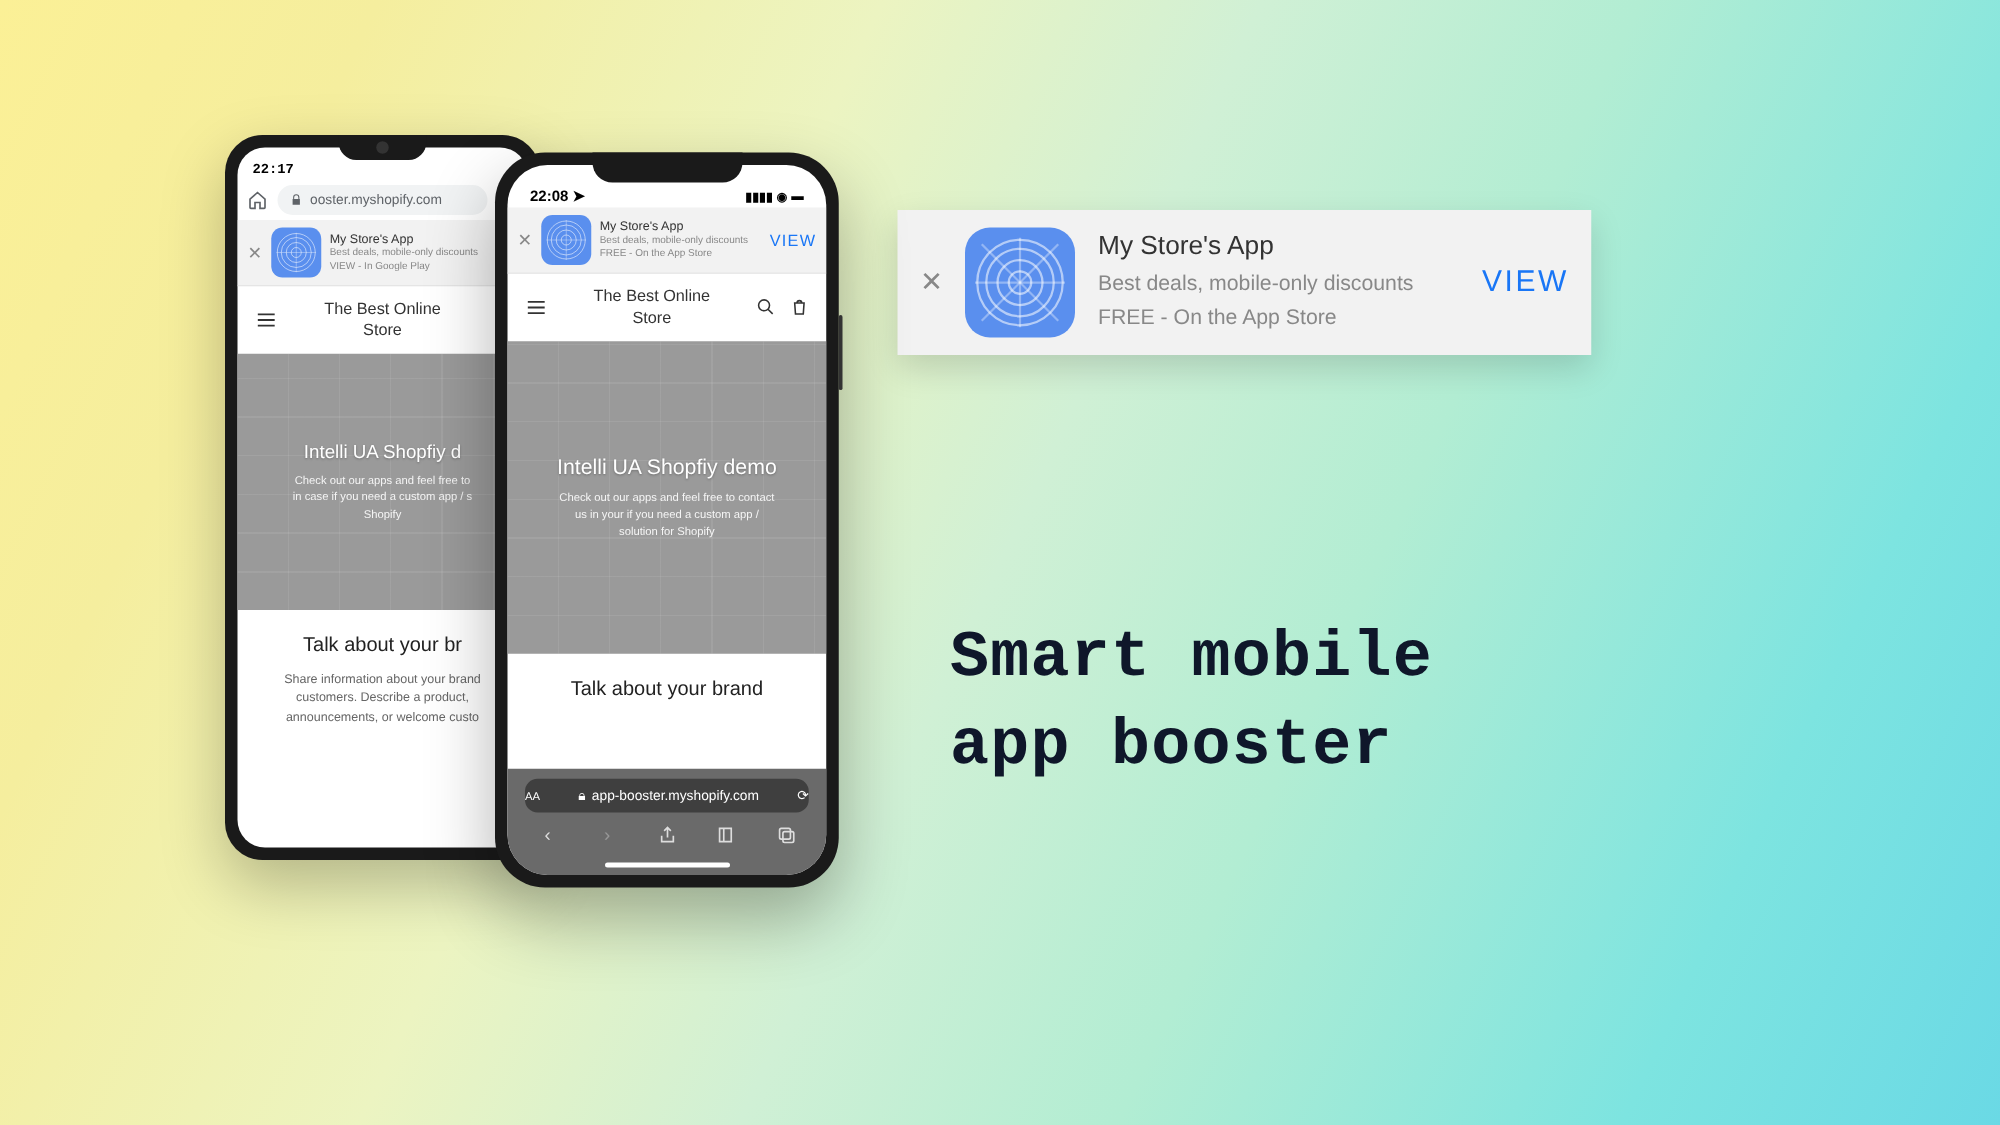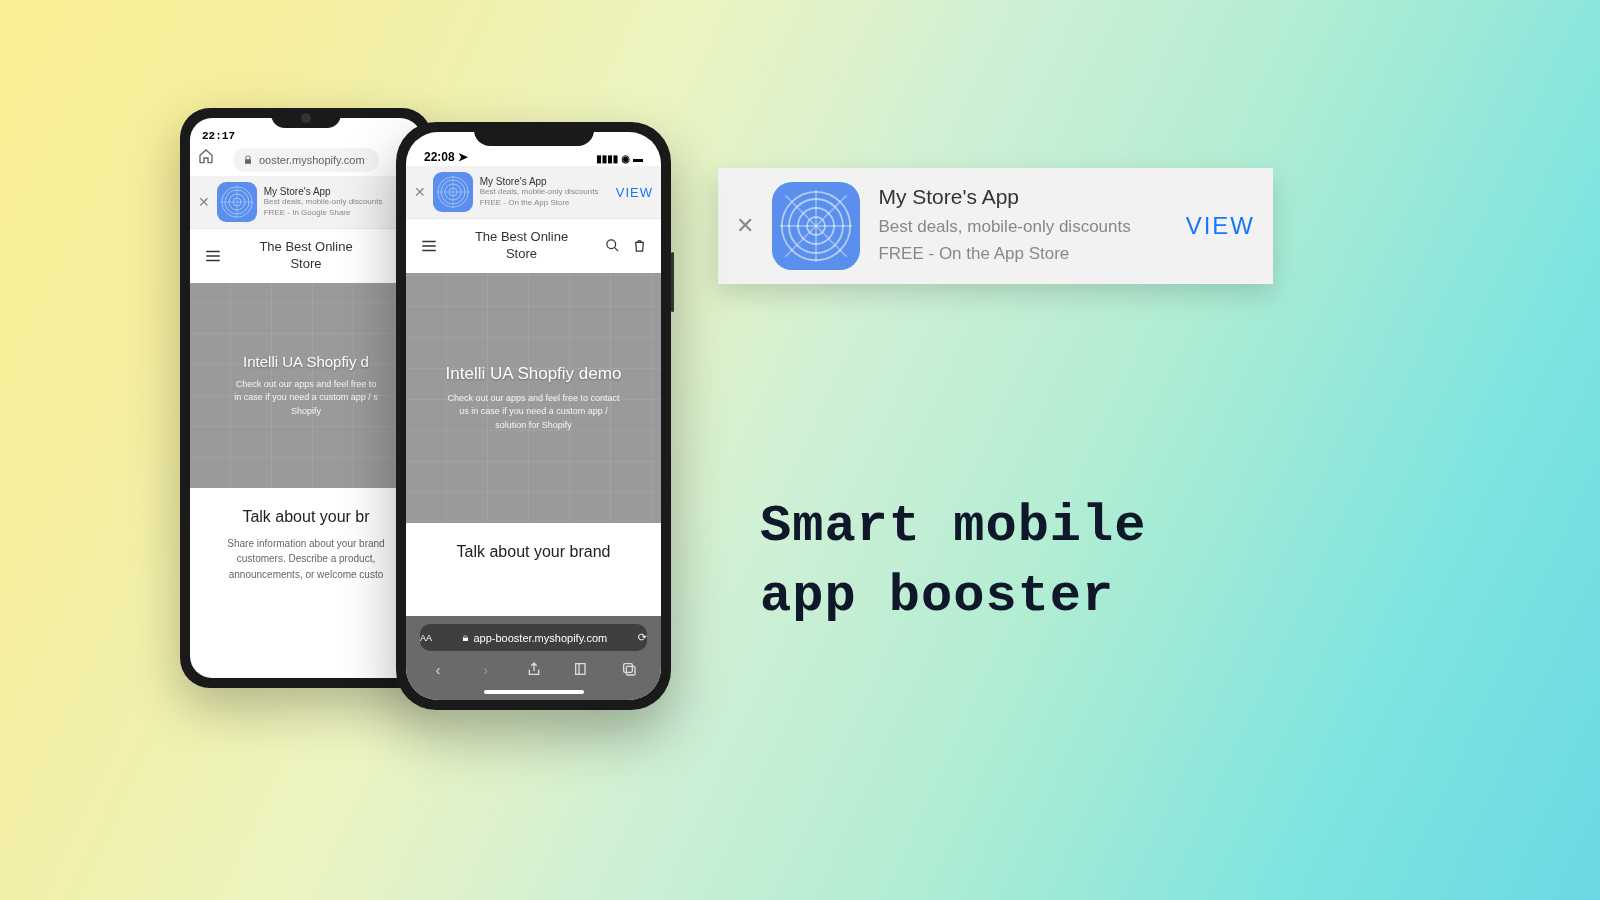--- a/index.html
+++ b/index.html
@@ -58,22 +58,23 @@
   height: 26px;
   font-size: 11px;
   display: flex;
   align-items: flex-end;
   padding: 0 12px 2px;
   font-weight: 600;
   font-family: Liberation Mono, monospace;
 }
 .android-addrbar {
   display: flex;
+  align-items: center;
   padding: 4px 8px;
-  gap: 19px;
+  gap: 8px;
   font-size: 13px;
 }
 .android-addrbar .urlpill {
   flex: 1;
   background: #f1f3f4;
   border-radius: 16px;
   padding: 6px 10px;
   display: flex;
   align-items: center;
   gap: 6px;
@@ -318,21 +319,21 @@
             <circle cx="20" cy="20" r="10"></circle>
             <circle cx="20" cy="20" r="15"></circle>
             <circle cx="20" cy="20" r="19"></circle>
             <line class="grid" x1="0" y1="20" x2="40" y2="20"></line>
             <line class="grid" x1="20" y1="0" x2="20" y2="40"></line>
           </svg>
       </div>
       <div class="info">
         <div class="title">My Store's App</div>
         <div class="sub">Best deals, mobile-only discounts</div>
-        <div class="sub">FREE - In Google Share</div>
+        <div class="sub">VIEW - In Google Play</div>
       </div>
     </div>
     <div class="store-header">
       <svg class="ham" viewBox="0 0 24 24">
           <path d="M3 6h18M3 12h18M3 18h18" stroke="#333" stroke-width="2"></path>
         </svg>
       <div class="title"><span>The Best Online</span><br><span>Store</span></div>
       <div class="right" style="width:18px"></div>
     </div>
     <div class="hero">
@@ -397,21 +398,21 @@
           </svg>
         <svg class="ic" viewBox="0 0 24 24">
             <path d="M6 7h12l-1 14H7L6 7zm3 0a3 3 0 0 1 6 0" fill="none" stroke="#333" stroke-width="2"></path>
           </svg>
       </div>
     </div>
     <div class="hero">
       <div class="ht">Intelli UA Shopfiy demo</div>
       <div class="hs">
         <span>Check out our apps and feel free to contact</span><br>
-        <span>us in case if you need a custom app /</span><br>
+        <span>us in your if you need a custom app /</span><br>
         <span>solution for Shopify</span>
       </div>
     </div>
     <div class="talk">
       <div class="tt">Talk about your brand</div>
     </div>
     <div class="ios-bottombar">
       <div class="urlbar">
         <span style="font-size:9px">AA</span>
         <span class="center">

